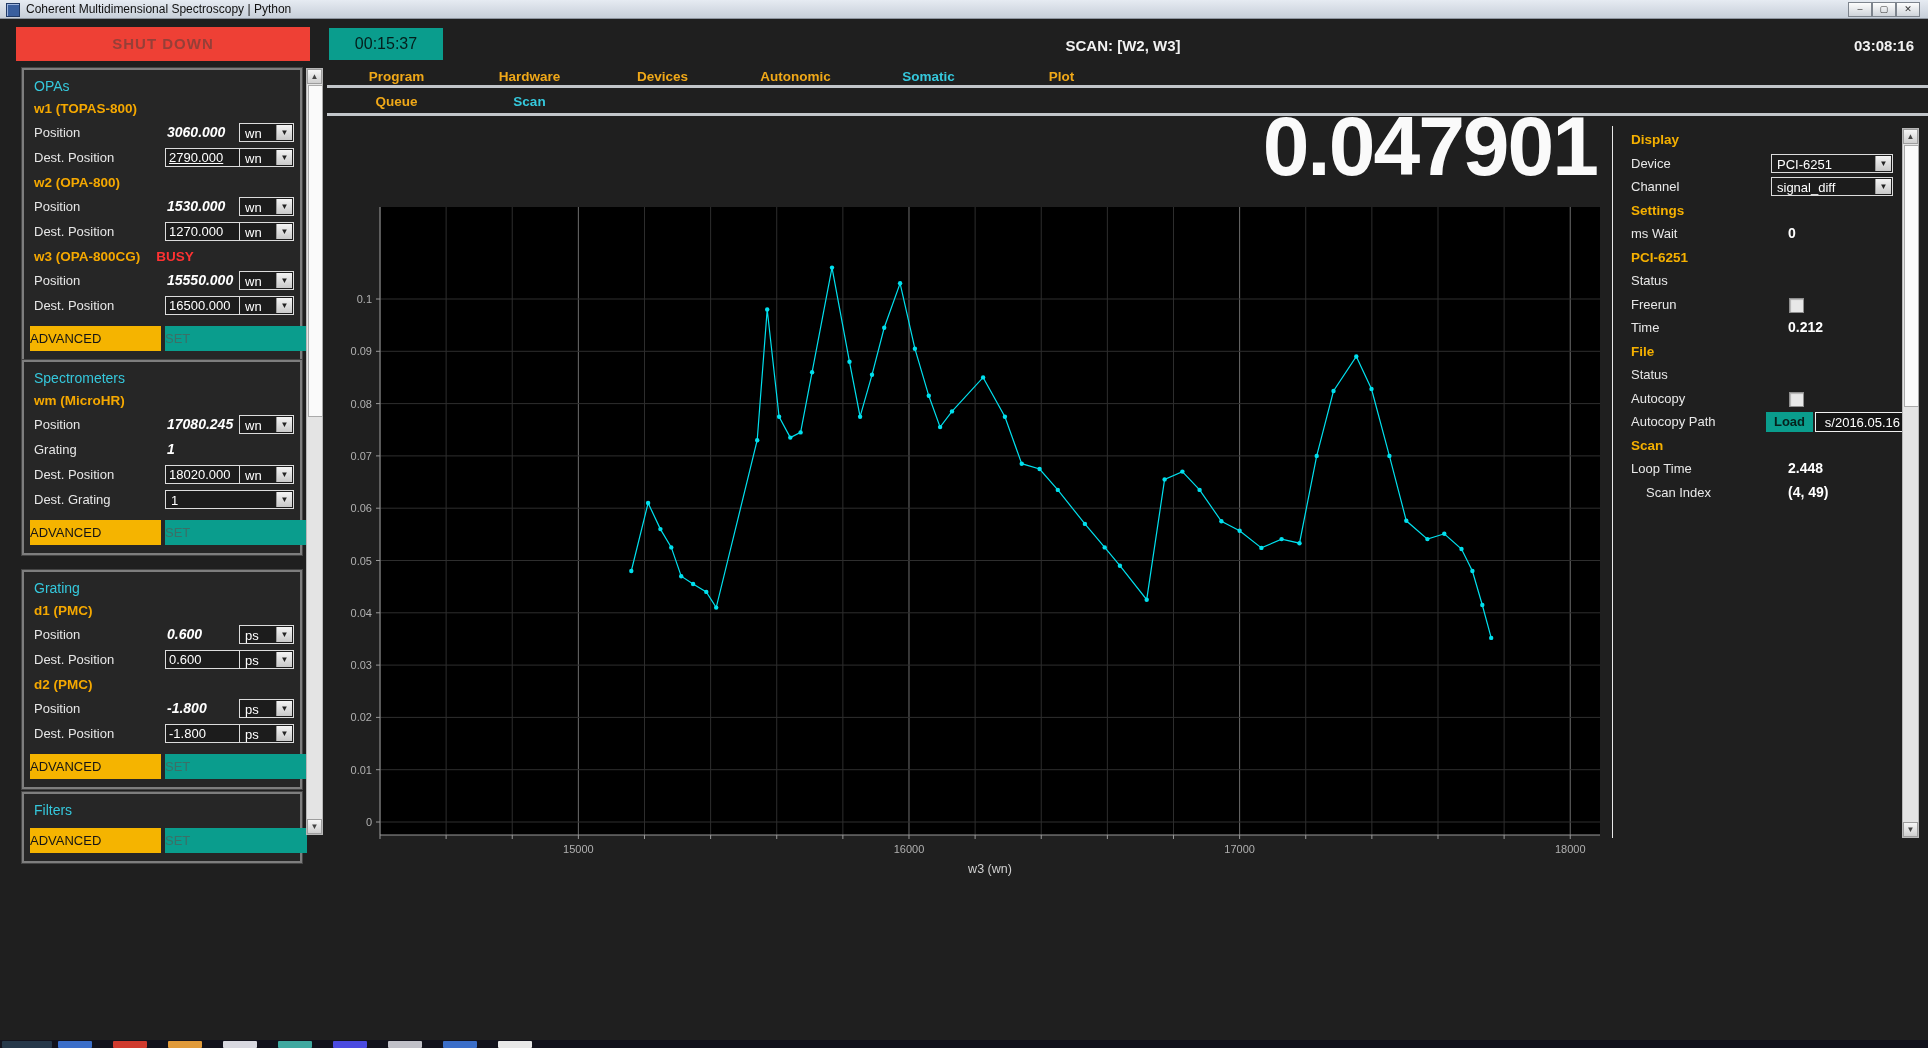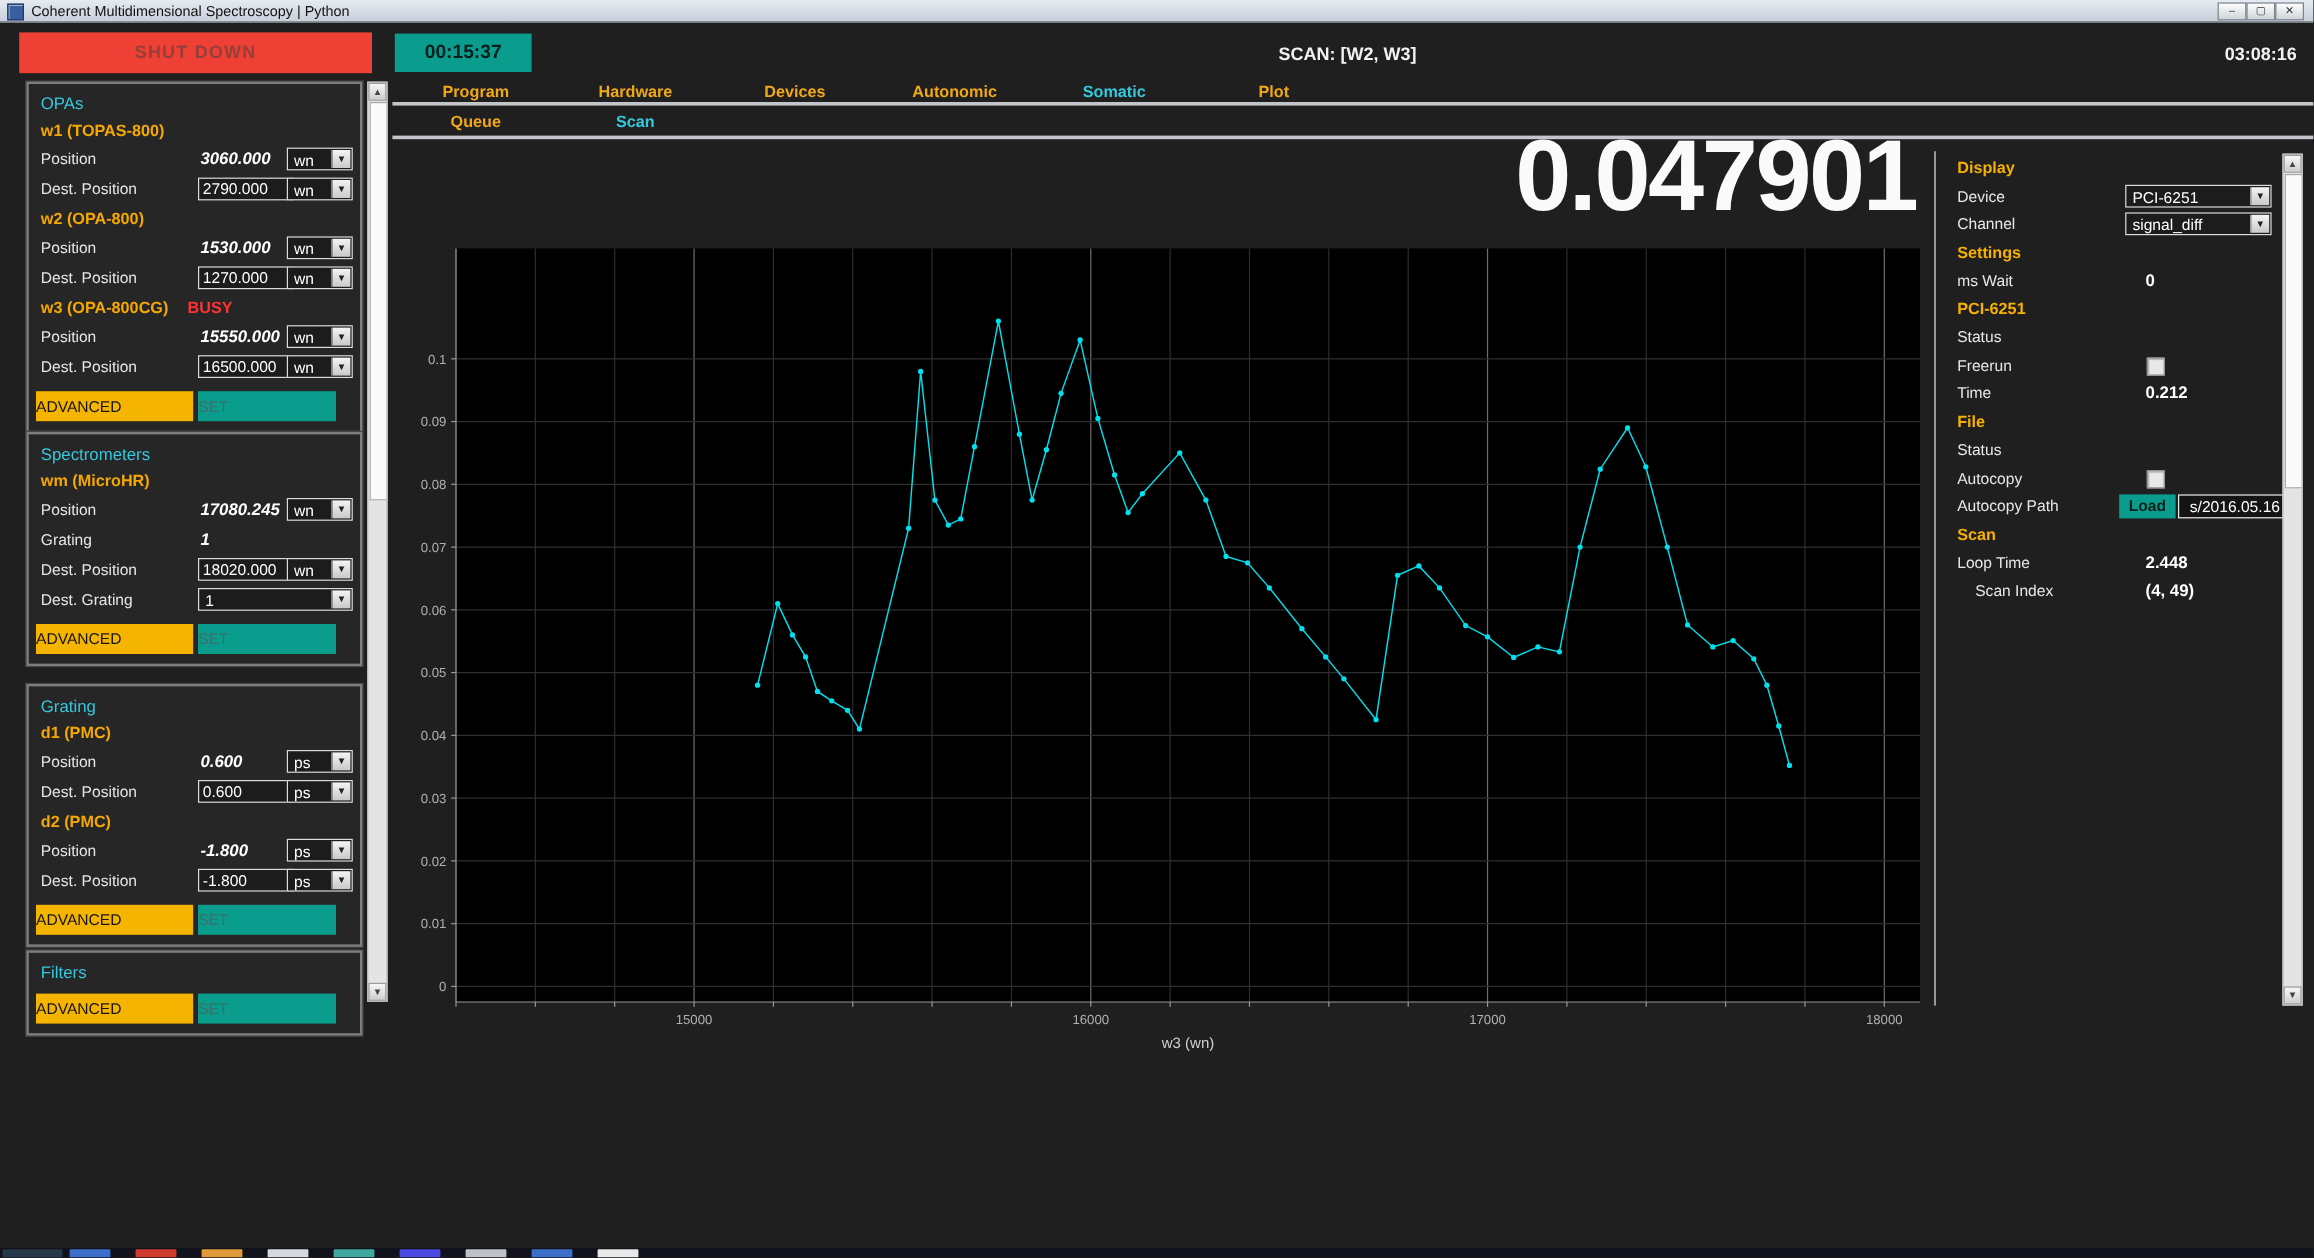--- a/index.html
+++ b/index.html
@@ -17,21 +17,21 @@
   #win-icon{left:6px;top:3px;width:12px;height:12px;background:#3a5f9e;
     border:1px solid #213a66;box-shadow:inset 1px 1px 0 #9db4dd;}
   #win-title{left:26px;top:2px;font-size:12px;color:#111;}
   .winbtn{top:2px;width:22px;height:13px;background:linear-gradient(#fdfdfd,#cfd4da);
     border:1px solid #7d848d;font-size:9px;line-height:12px;text-align:center;color:#333;}
   
   #shutdown{left:16px;top:27px;width:294px;height:34px;background:var(--red);
     color:#963f38;font-weight:bold;font-size:15px;text-align:center;line-height:34px;
     letter-spacing:1px;}
   #timer{left:329px;top:28px;width:114px;height:32px;background:var(--teal);
-    color:#041f1c;font-weight:bold;font-size:16px;text-align:center;line-height:32px;}
+    color:#041f1c;font-weight:normal;font-size:16px;text-align:center;line-height:32px;}
   #scan-header{left:998px;top:37px;width:250px;text-align:center;color:#f2f2f2;
     font-weight:bold;font-size:15px;}
   #clock{left:1836px;top:37px;width:78px;text-align:right;color:#f2f2f2;
     font-weight:bold;font-size:15px;}
   
   #main-tabs,#sub-tabs{left:330px;display:flex;}
   #main-tabs{top:69px;}
   #sub-tabs{top:94px;}
   .tab{width:133px;text-align:center;font-weight:bold;font-size:13.5px;cursor:default;}
   .rule{left:327px;width:1601px;height:3px;background:#c2c6ca;}
@@ -47,21 +47,21 @@
   .tinput{position:absolute;left:141px;width:72px;height:17px;background:#1c1c1c;
     border:1px solid #dcdcdc;color:#fff;font-size:13px;font-family:inherit;padding:0 3px;}
   .ddl{position:absolute;height:19px;background:#1c1c1c;border:1px solid #dcdcdc;
     color:#fff;font-size:13px;line-height:19px;padding-left:5px;box-sizing:border-box;}
   .ddl .arrow{position:absolute;right:1px;top:1px;bottom:1px;width:15px;
     background:linear-gradient(#f4f4f4,#c9c9c9);border-left:1px solid #9a9a9a;
     color:#222;font-size:8px;line-height:16px;text-align:center;}
   .btn{position:absolute;height:25px;font-weight:normal;font-size:13px;text-align:left;
     line-height:25px;}
   .btn-adv{left:6px;width:131px;background:#f5b400;color:#151515;}
-  .btn-set{left:141px;width:115px;background:var(--teal);color:#3c6f67;}
+  .btn-set{left:141px;width:142px;background:var(--teal);color:#3c6f67;}
   
   .sbar{width:17px;background:#e4e4e4;border:1px solid #b8b8b8;box-sizing:border-box;}
   .sbtn{position:absolute;left:0;width:15px;height:15px;background:linear-gradient(#f6f6f6,#cfcfcf);
     border:1px solid #9d9d9d;color:#444;font-size:8px;text-align:center;line-height:14px;box-sizing:border-box;}
   .sthumb{position:absolute;left:1px;width:13px;background:#fafafa;border:1px solid #aaa;}
   
   #readout{right:331px;top:104px;font-size:84px;font-weight:bold;color:#fafafa;
     letter-spacing:-2px;line-height:1;}
   #chart{left:330px;top:200px;}
   
@@ -115,21 +115,21 @@
 <div class="rule abs" style="top:113px"></div>
 
 <div id="left-panels">
     <div class="panel abs" style="top: 68px; height: 289px;">
       <div class="panel-title" style="top: 8px;">OPAs</div>
       <div class="group-name" style="top: 31px;">w1 (TOPAS-800)</div>
       <div class="frow-label" style="top: 55px;">Position</div>
       <div class="frow-value" style="top: 54px;">3060.000</div>
       <div class="ddl" style="top: 53px; left: 215px; width: 55px;">wn<span class="arrow">▼</span></div>
       <div class="frow-label" style="top: 80px;">Dest. Position</div>
-      <input class="tinput" value="2790.000" style="top: 78px;">
+      <input class="tinput" value="2790.000" style="top: 78px; text-decoration: underline;">
       <div class="ddl" style="top: 78px; left: 215px; width: 55px;">wn<span class="arrow">▼</span></div>
       <div class="group-name" style="top: 105px;">w2 (OPA-800)</div>
       <div class="frow-label" style="top: 129px;">Position</div>
       <div class="frow-value" style="top: 128px;">1530.000</div>
       <div class="ddl" style="top: 127px; left: 215px; width: 55px;">wn<span class="arrow">▼</span></div>
       <div class="frow-label" style="top: 154px;">Dest. Position</div>
       <input class="tinput" value="1270.000" style="top: 152px;">
       <div class="ddl" style="top: 152px; left: 215px; width: 55px;">wn<span class="arrow">▼</span></div>
       <div class="group-name" style="top: 179px;">w3 (OPA-800CG)<span class="group-status">BUSY</span></div>
       <div class="frow-label" style="top: 203px;">Position</div>

